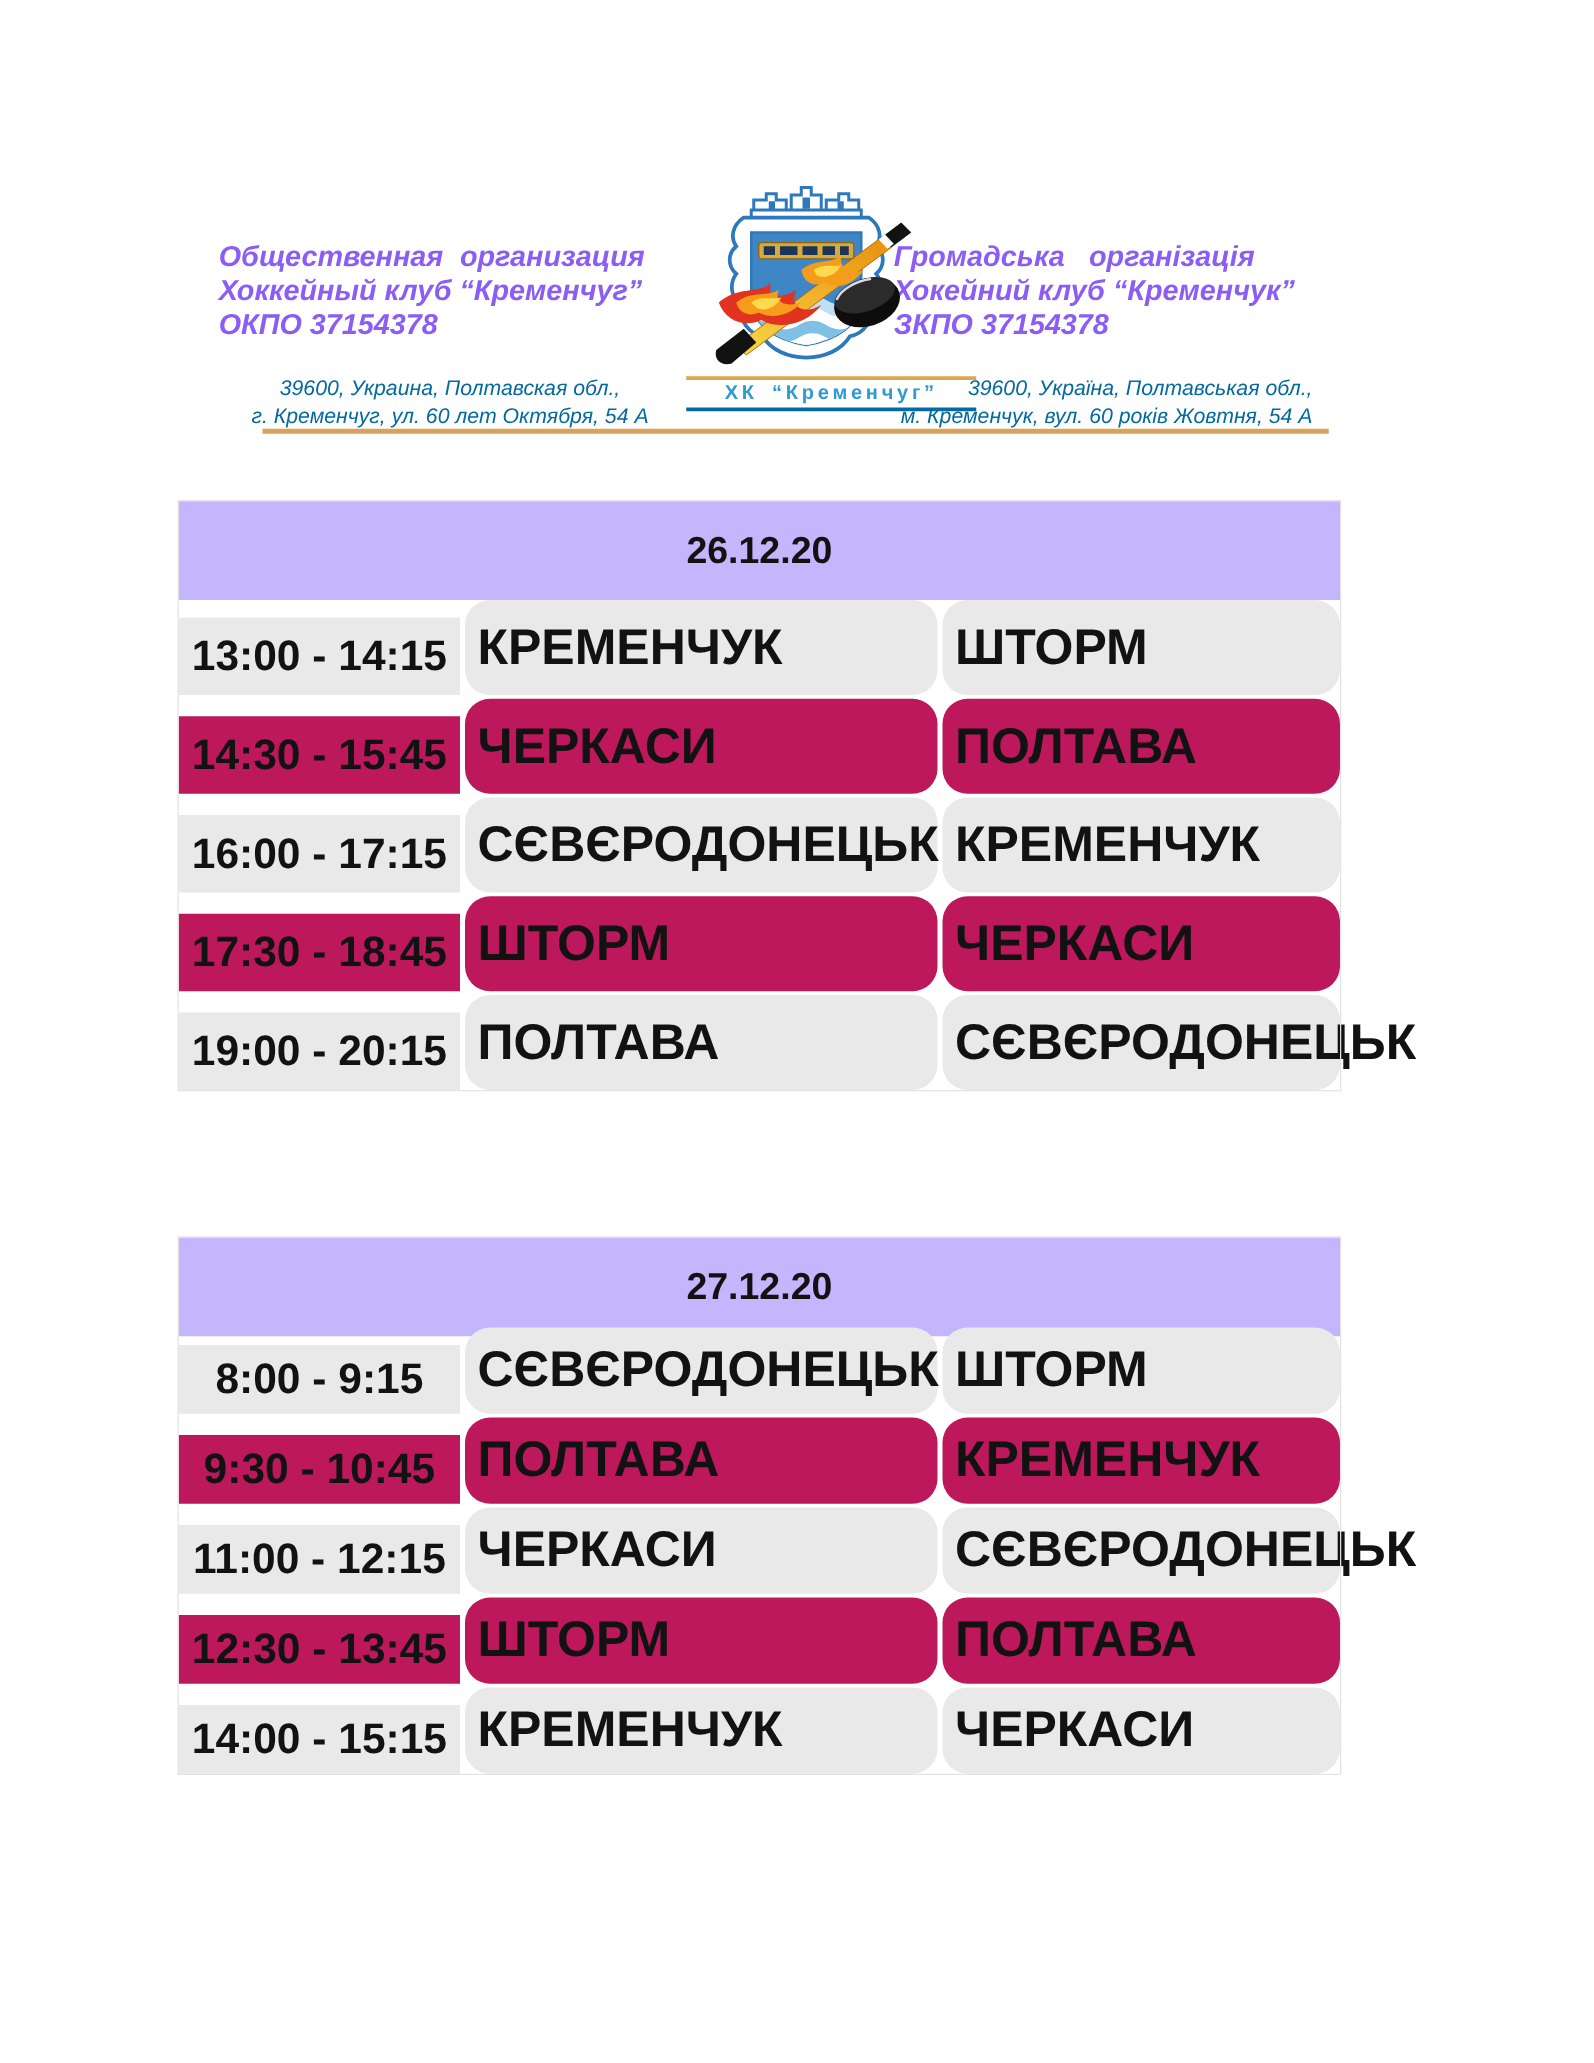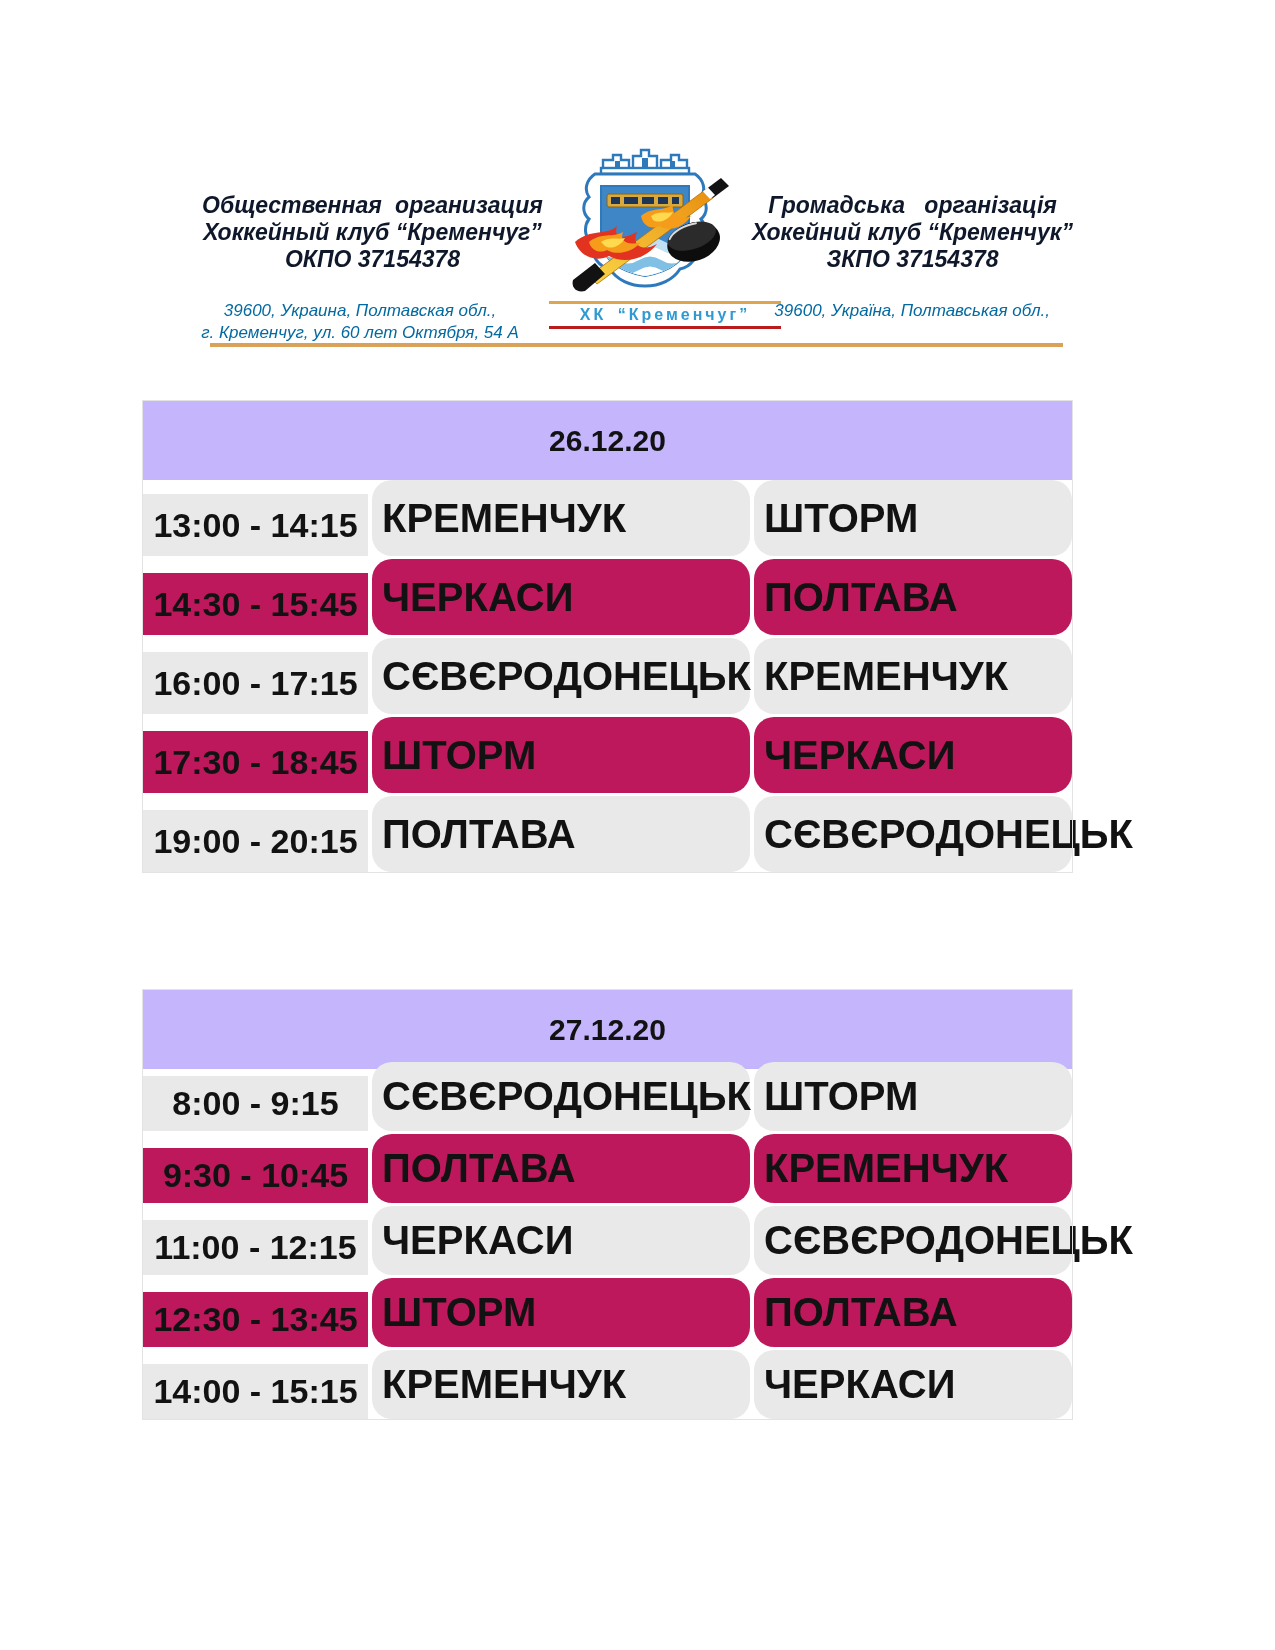--- a/index.html
+++ b/index.html
@@ -1,35 +1,35 @@
 <!DOCTYPE html>
 <html><head>
 <meta charset="utf-8">
 <style>
   html,body{margin:0;padding:0;background:#ffffff;}
   .page{position:relative;width:1275px;height:1650px;background:#fff;margin:0 auto;
         font-family:"Liberation Sans","DejaVu Sans",sans-serif;overflow:hidden;}
 
   
-  .org-block{position:absolute;text-align:center;font-style:italic;font-weight:700;
-             font-size:23px;line-height:27px;color:#0f172a;}
+  .org-block{position:absolute;text-align:left;font-style:italic;font-weight:700;
+             font-size:23px;line-height:27px;color:#8b5cf6;}
   .org-left{left:175px;top:192px;width:395px;}
   .org-right{left:715px;top:192px;width:395px;}
   .ws1{word-spacing:7px;}
   .ws2{word-spacing:13px;}
   .addr-block{position:absolute;font-style:italic;font-weight:400;
               font-size:17px;line-height:22px;color:#0369a1;}
   .addr-left{left:145px;top:300px;width:430px;text-align:center;}
   .addr-right{left:650px;top:300px;width:400px;text-align:right;}
   .rule{position:absolute;left:210px;top:343px;width:853px;height:4px;background:#D9A258;}
 
   
   .crest{position:absolute;left:545px;top:144px;width:200px;height:152px;}
   .banner{position:absolute;left:549px;top:301px;width:232px;height:22px;
-          border-top:3px solid #DFA54E;border-bottom:3px solid #b91c1c;
+          border-top:3px solid #DFA54E;border-bottom:3px solid #0369a1;
           display:flex;align-items:center;justify-content:center;
           color:#2F9AD2;font-weight:700;font-size:16px;letter-spacing:3px;word-spacing:4px;}
 
   
   .sched{position:absolute;left:143px;width:929px;display:grid;
          grid-template-columns:225px 378px 318px;gap:3px 4px;
          outline:1px solid #e3e3e3;background:#fff;color:#121212;font-weight:700;}
   .t1{top:401px;grid-auto-rows:76px;}
   .t2{top:990px;grid-auto-rows:69px;}
   .hdr{grid-column:1 / -1;height:79px;display:flex;align-items:center;justify-content:center;
@@ -58,20 +58,21 @@
       <div>ЗКПО 37154378</div>
     </div>
 
     <div class="addr-block addr-left">
       <div>39600, Украина, Полтавская обл.,</div>
       <div>г. Кременчуг, ул. 60 лет Октября, 54 А</div>
     </div>
 
     <div class="addr-block addr-right">
       <div>39600, Україна, Полтавськая обл.,</div>
+      <div>м. Кременчук, вул. 60 років Жовтня, 54 А</div>
     </div>
 
     <svg class="crest" viewBox="0 0 200 152">
       <defs>
         <linearGradient id="shaft" x1="0" y1="1" x2="1" y2="0">
           <stop offset="0" stop-color="#F9D648"></stop>
             <stop offset="1" stop-color="#E98F0E"></stop>
         </linearGradient>
         <clipPath id="innerClip">
           <path d="M56,42 h88 v52 c0,22 -20,34 -44,38 c-24,-4 -44,-16 -44,-38 Z"></path>

